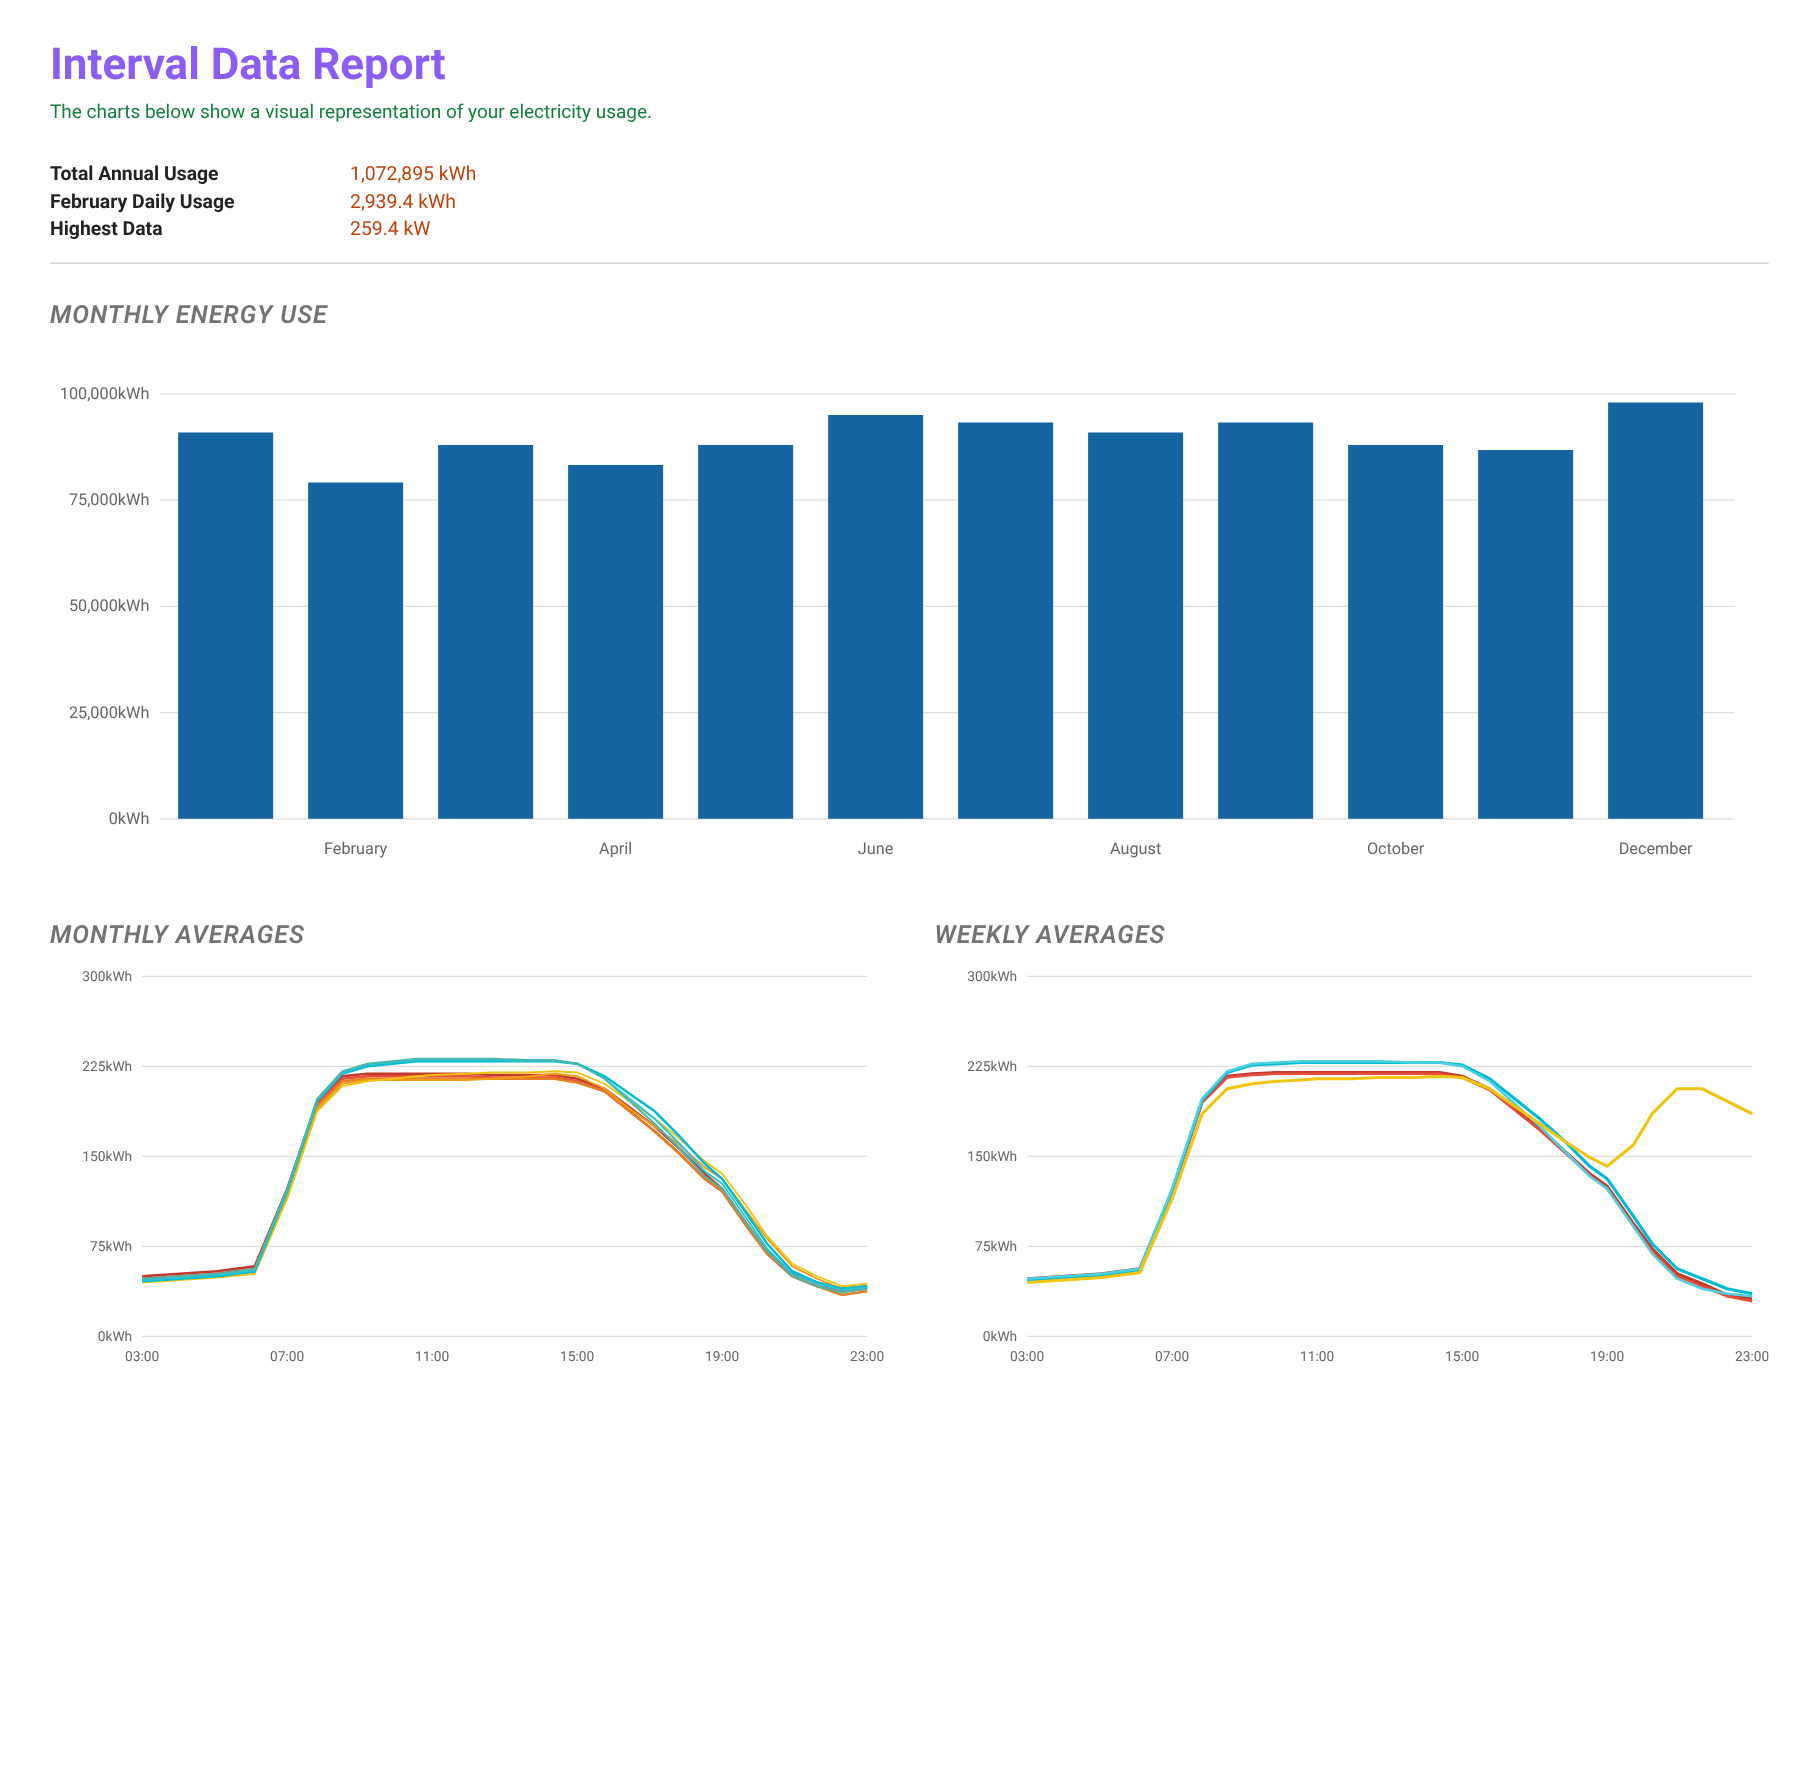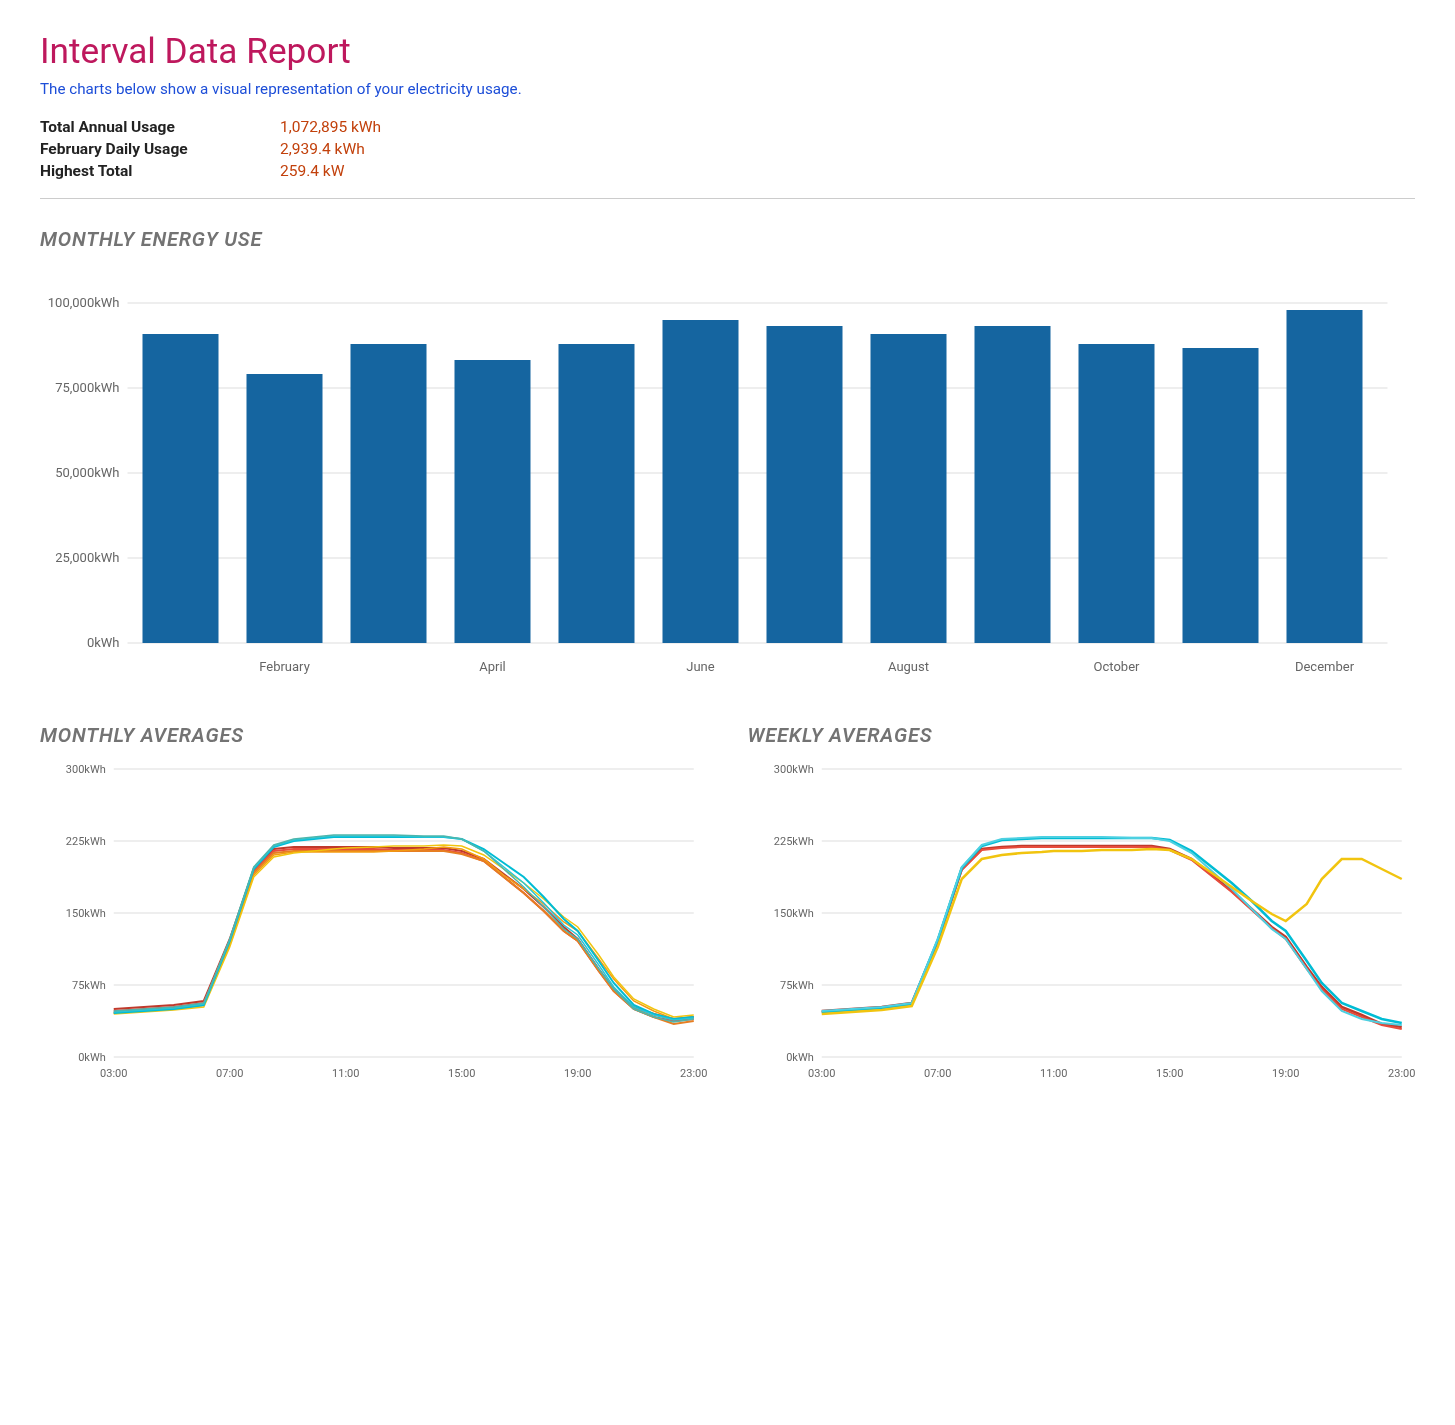--- a/index.html
+++ b/index.html
@@ -6,28 +6,28 @@
     body {
       font-family: 'Roboto', Arial, sans-serif;
       background: #fff;
       color: #333;
       padding: 30px 40px;
       width: 1455px;
       min-height: 1425px;
     }
     h1 {
       font-size: 2.2rem;
-      font-weight: 400;
-      color: #be185d;
+      font-weight: 700;
+      color: #8b5cf6;
       margin-bottom: 8px;
     }
     .subtitle {
       font-size: 0.95rem;
-      color: #1d4ed8;
-      margin-bottom: 20px;
+      color: #15803d;
+      margin-bottom: 32px;
     }
     .stats-table {
       margin-bottom: 4px;
     }
     .stats-row {
       display: flex;
       align-items: baseline;
       margin-bottom: 4px;
     }
     .stats-label {
@@ -89,21 +89,21 @@
 <div class="stats-table">
   <div class="stats-row">
     <span class="stats-label">Total Annual Usage</span>
     <span class="stats-value">1,072,895 kWh</span>
   </div>
   <div class="stats-row">
     <span class="stats-label">February Daily Usage</span>
     <span class="stats-value">2,939.4 kWh</span>
   </div>
   <div class="stats-row">
-    <span class="stats-label">Highest Total</span>
+    <span class="stats-label">Highest Data</span>
     <span class="stats-value">259.4 kW</span>
   </div>
 </div>
 
 <hr class="divider">
 
 <div class="chart-container">
   <div class="section-title">MONTHLY ENERGY USE</div>
   <div class="bar-chart-wrap">
     <svg class="bar-chart-svg" viewBox="0 0 1360 420" preserveAspectRatio="xMidYMid meet">

